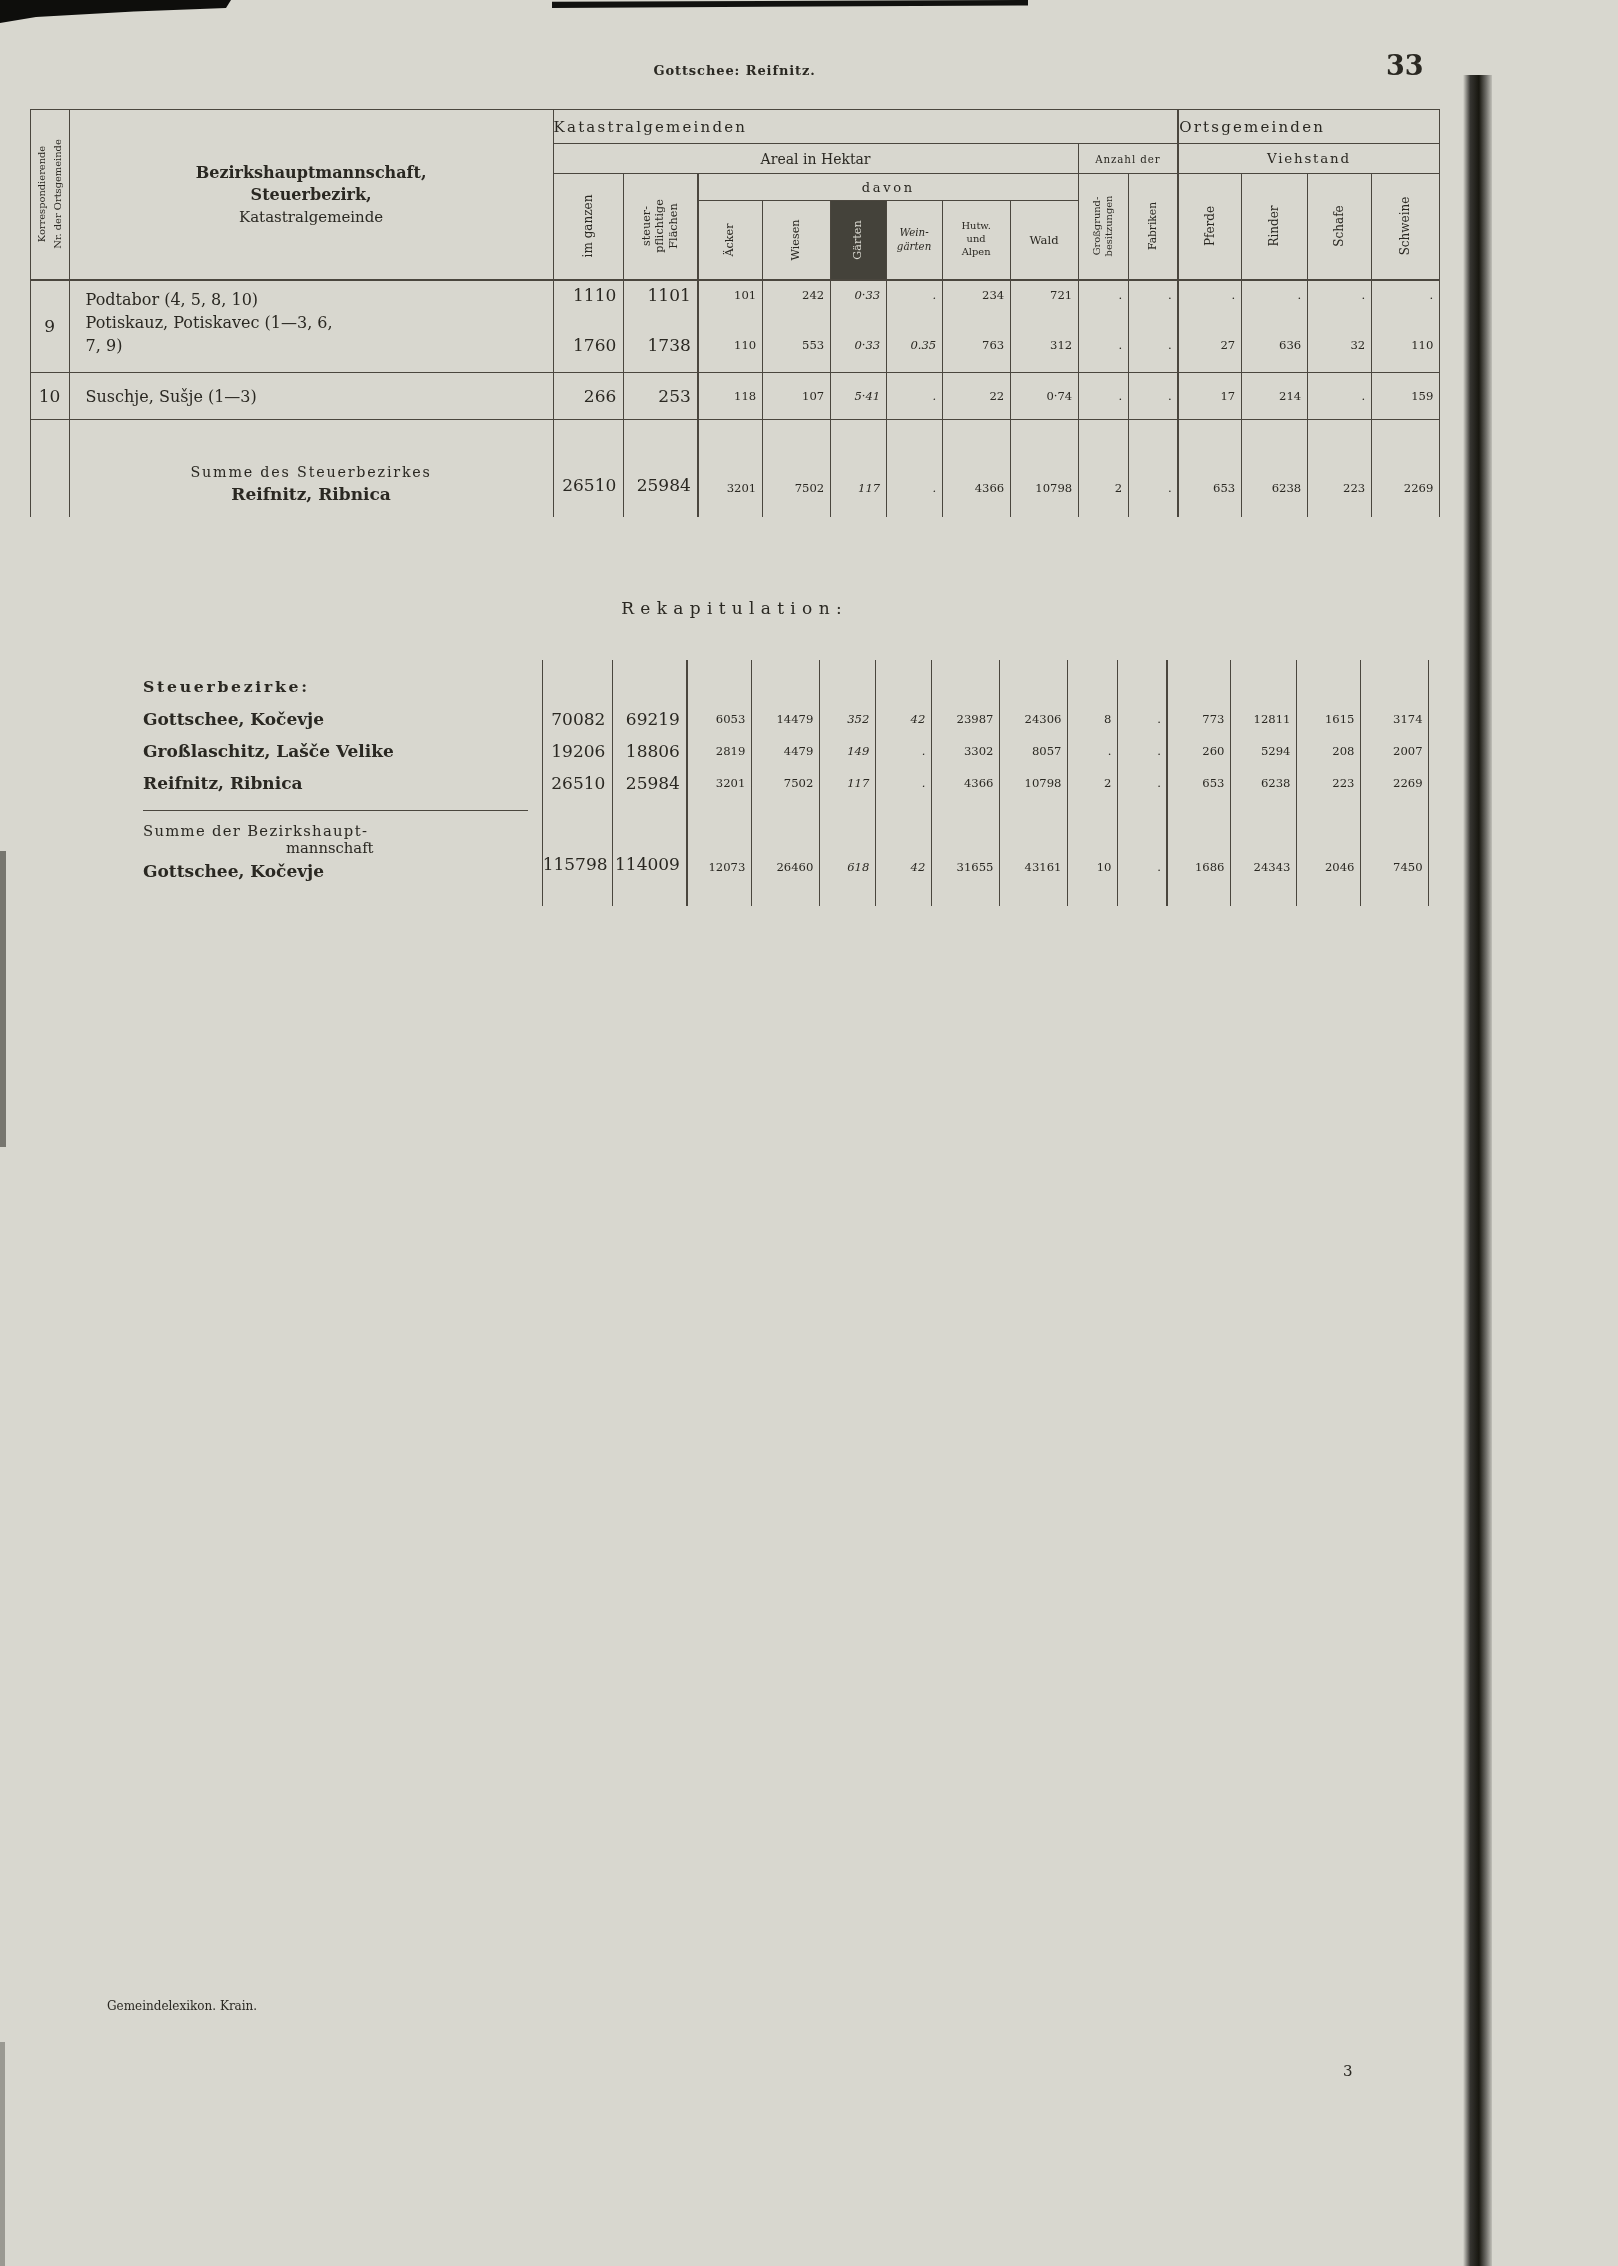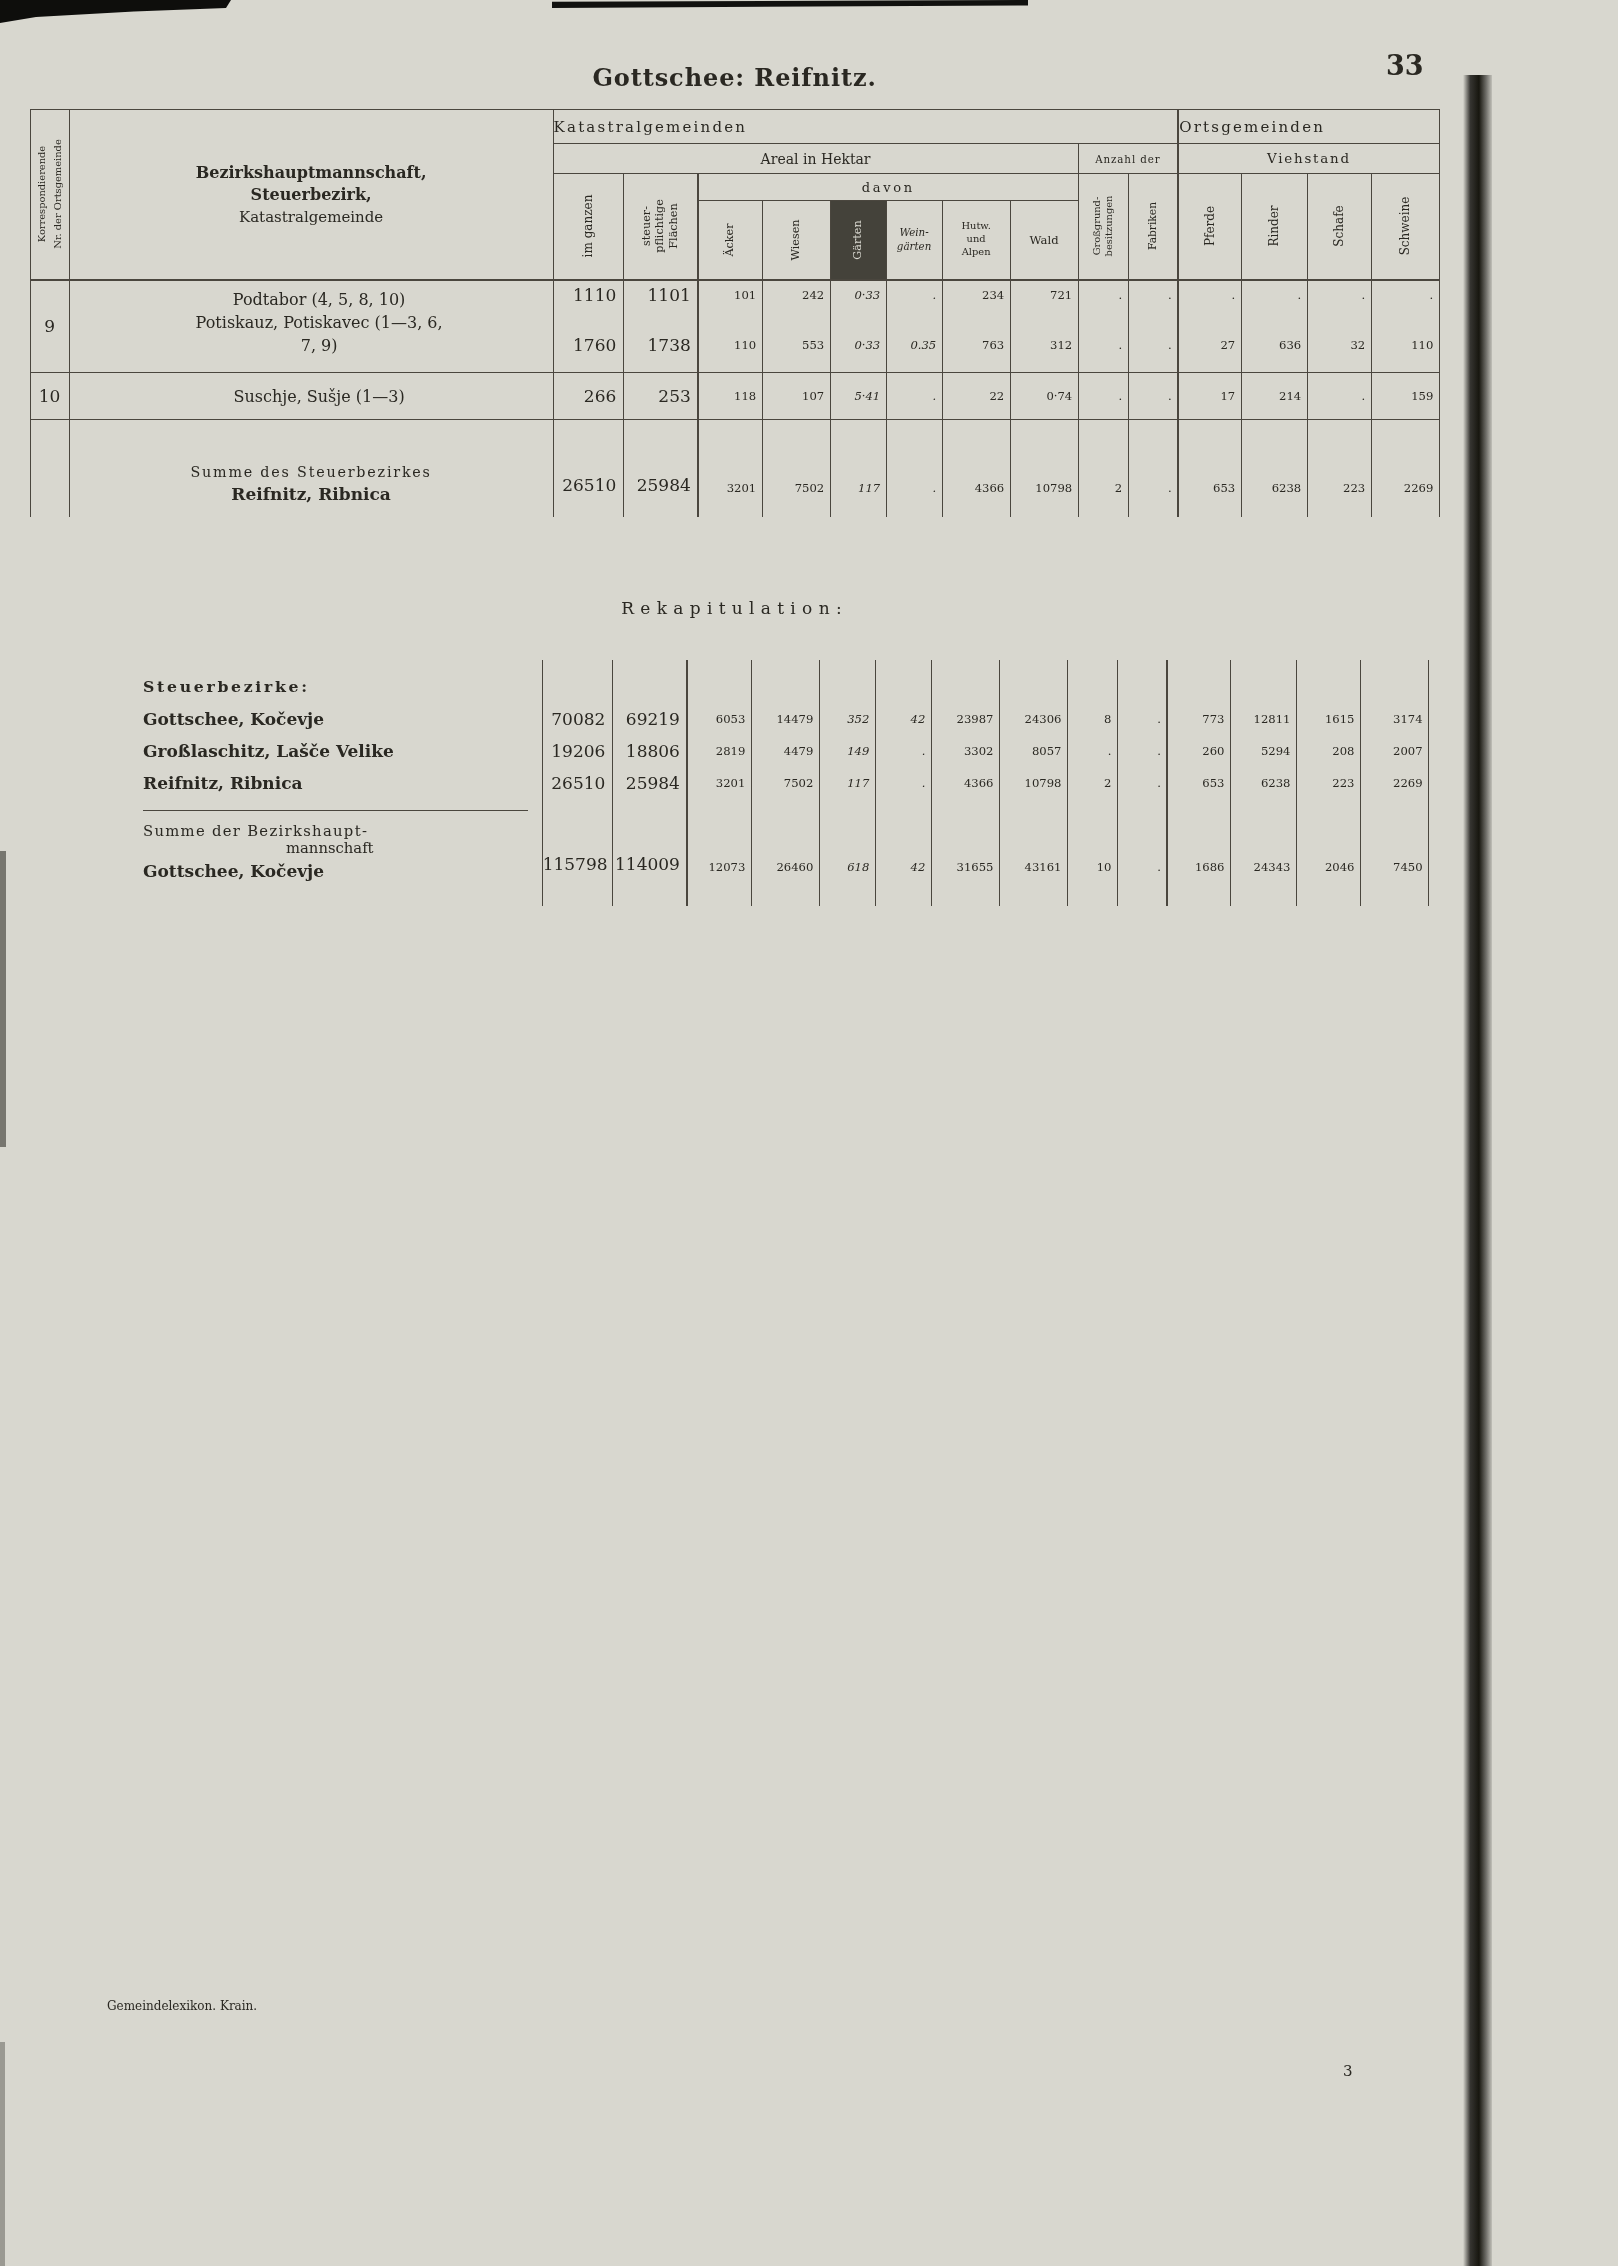--- a/index.html
+++ b/index.html
@@ -10,21 +10,21 @@
   .art-topleft{position:absolute;left:0;top:0;width:231px;height:23px;background:#0e0e0c;
      clip-path:polygon(0 0,231px 0,226px 8px,134px 11.6px,36px 17px,0 23px);}
   .art-topbar{position:absolute;left:552px;top:0;width:476px;height:8px;background:#11110f;
      clip-path:polygon(0 1.8px,476px 0,476px 5.4px,0 8px);}
   .art-gutter{position:absolute;left:1463px;top:75px;width:29px;height:2192px;
      background:linear-gradient(90deg,rgba(26,25,22,0) 0%,rgba(26,25,22,.85) 25%,#17160f 55%,rgba(26,25,22,.55) 80%,rgba(26,25,22,.12) 100%);}
   .art-leftedge{position:absolute;left:0;top:851px;width:6.3px;height:296px;background:rgba(40,38,32,.55);}
   .art-leftedge2{position:absolute;left:0;top:2042px;width:4.5px;height:225px;background:rgba(40,38,32,.35);}
 
   .page-num{position:absolute;left:1386px;top:50px;font-size:27px;font-weight:bold;}
-  .doc-title{position:absolute;left:29.6px;top:63px;width:1410px;text-align:center;font-size:24px;font-weight:bold;letter-spacing:0.9px;}
+  .doc-title{position:absolute;left:29.6px;top:63px;width:1410px;text-align:center;font-size:13px;font-weight:bold;letter-spacing:0.9px;}
   .footer-left{position:absolute;left:107px;top:1999px;font-size:12px;}
   .footer-page{position:absolute;left:1343px;top:2062px;font-size:15px;}
 
   
   table{border-collapse:collapse;table-layout:fixed;}
   .main-table{position:absolute;left:29.6px;top:109px;width:1410px;
       border-top:1.8px solid #4a463e;border-left:1.8px solid #4a463e;}
   th{font-weight:normal;padding:0;}
   td{padding:0;}
   .bl{border-left:0.9px solid #4a463e;}
@@ -50,21 +50,21 @@
   .rwrap span{display:block;}
   .nrw{font-size:9.9px;line-height:1.6;}
   .f14{font-size:12px;} .f13{font-size:11.2px;} .f12{font-size:10.7px;} .f11{font-size:9.9px;}
   .inv{background:#44423a;}
   .inv .rwrap{color:#d9d8d0;}
   .hstack{font-size:9.9px;line-height:1.3;text-align:center;vertical-align:middle;}
   .hstack.it{font-style:italic;font-size:10.3px;}
   .wald{font-size:11.6px;text-align:center;vertical-align:middle;}
 
   .nrcell{text-align:center;font-size:17px;vertical-align:middle;}
-  .name{font-size:16px;padding-left:16px;text-align:center;}
+  .name{font-size:16px;padding-left:16px;}
   .nm{line-height:23px;}
   .num-l{font-size:17px;text-align:right;padding-right:6.3px;}
   .num-s{font-size:11.6px;text-align:right;padding-right:5.4px;}
   .it{font-style:italic;}
 
   .r9{height:93px;} .r9 td{vertical-align:top;border-bottom:0.9px solid #4a463e;}
   .r9 .nrcell{vertical-align:middle;}
   .r9 .name{padding-top:7.2px;}
   .vv{line-height:19.7px;}
   .r9 td .vv:first-child{margin-top:5.4px;}

